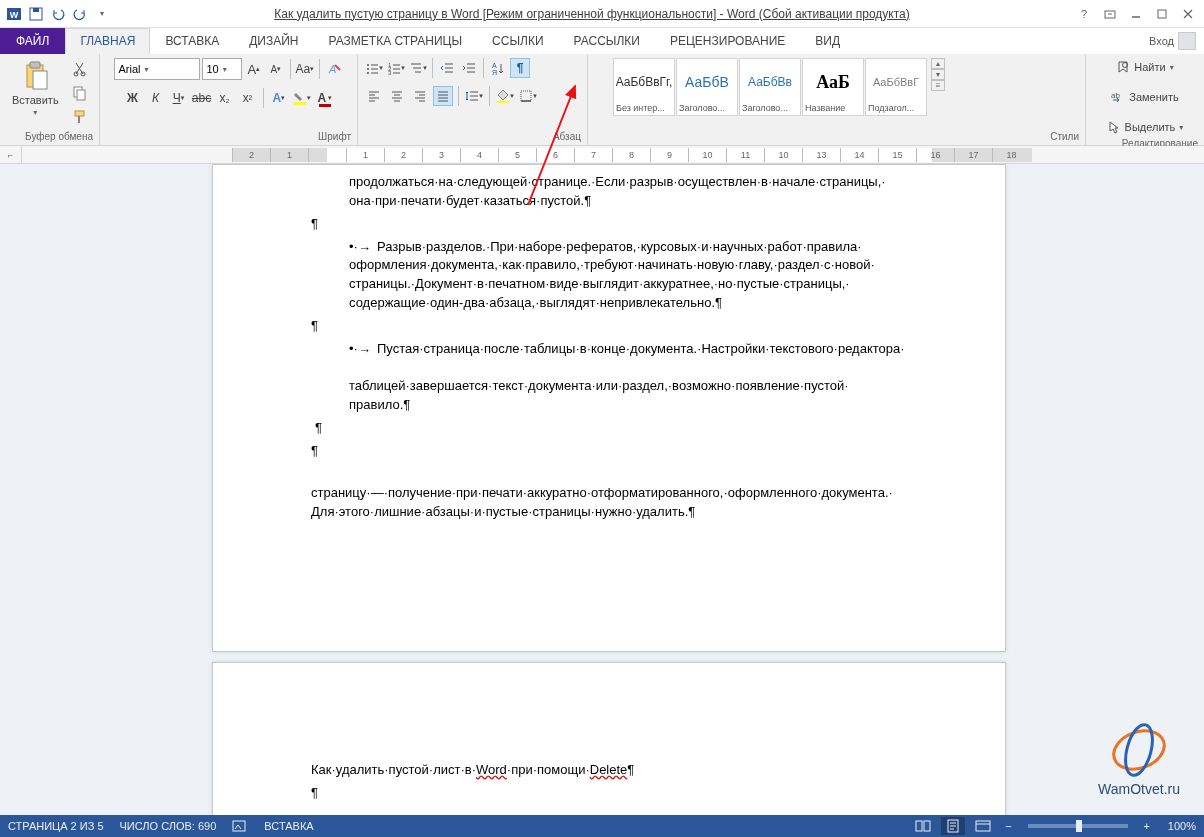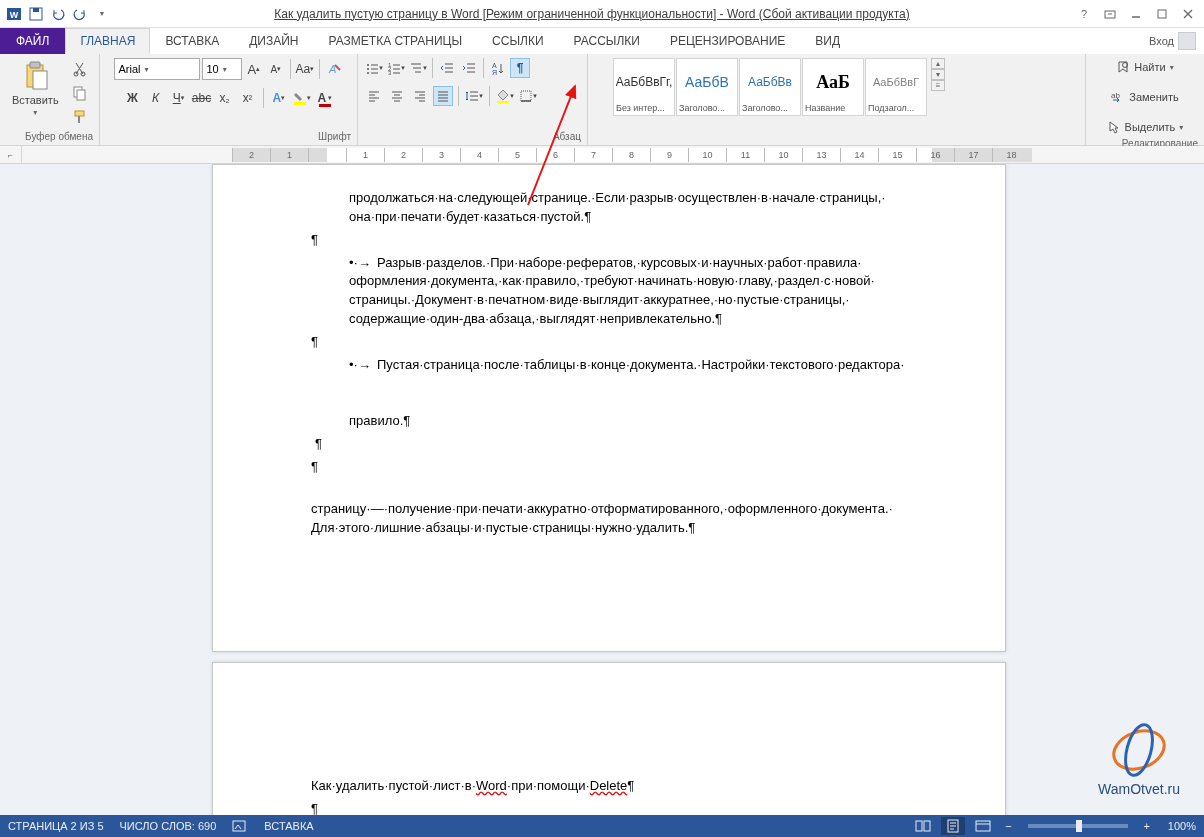--- a/index.html
+++ b/index.html
@@ -47,21 +47,21 @@
 .ruler-h { height:18px; background:#f5f5f5; border-bottom:1px solid #d4d4d4; position:relative; display:flex; }
 .ruler-corner { width:22px; border-right:1px solid #d4d4d4; background:#f5f5f5; display:flex; align-items:center; justify-content:center; font-size:9px; color:#666; }
 .ruler-track { flex:1; position:relative; overflow:hidden; }
 .ruler-strip { position:absolute; left:210px; top:2px; height:14px; width:800px; background:linear-gradient(to right,#dcdcdc 0 95px,#fff 95px 700px,#dcdcdc 700px 800px); display:flex; font-size:9px; color:#666; }
 .ruler-strip span { width:38px; text-align:center; border-left:1px solid #bbb; line-height:14px; }
 .doc-area { position:absolute; top:164px; left:0; right:0; bottom:22px; background:#eef2f7; overflow:hidden; }
 .ruler-v { position:absolute; left:4px; top:164px; width:16px; bottom:22px; background:#f5f5f5; border-right:1px solid #d4d4d4; }
 .page { position:absolute; background:#fff; border:1px solid #c8c8c8; box-shadow:0 0 4px rgba(0,0,0,0.12); }
 .page1 { left:212px; top:0; width:794px; height:488px; }
 .page2 { left:212px; top:498px; width:794px; height:200px; }
-.content { position:absolute; left:98px; right:60px; top:8px; font-family:Arial,sans-serif; font-size:13px; color:#000; line-height:1.45;margin-top:16px; }
+.content { position:absolute; left:98px; right:60px; top:8px; font-family:Arial,sans-serif; font-size:13px; color:#000; line-height:1.45; }
 .para { margin-bottom:4px; }
 .para.ind { padding-left:38px; }
 .pil { font-family:Arial; }
 .bullet { display:inline-block; width:28px; }
 .statusbar { position:absolute; left:0; right:0; bottom:0; height:22px; background:#2b579a; color:#e8edf5; display:flex; align-items:center; font-size:11px; padding:0 8px; }
 .statusbar .sitem { margin-right:16px; cursor:pointer; }
 .status-right { margin-left:auto; display:flex; align-items:center; gap:6px; }
 .viewbtn { width:24px; height:18px; display:flex; align-items:center; justify-content:center; cursor:pointer; }
 .zoom-slider { width:100px; height:4px; background:#6a8bbd; position:relative; margin:0 6px; }
 .zoom-slider .thumb { position:absolute; left:48px; top:-4px; width:6px; height:12px; background:#e8edf5; }
@@ -374,20 +374,21 @@
             <div class="preview">АаБбВвГ</div>
             <div class="slbl">Подзагол...</div>
           </div>
       </div>
       <div class="gallery-scroll">
         <div>▴</div>
         <div>▾</div>
         <div>≡</div>
       </div>
     </div>
+    <div class="group-label">Стили</div>
   </div>
 
   <div class="group" style="width:118px;border-right:none">
     <div class="group-body" style="flex-direction:column;align-items:center;gap:12px">
       <div class="edit-item">
           <svg width="14" height="14">
             <path d="M3 2 L3 12 L7 9 L11 12 L11 2 Z" fill="none" stroke="#555"></path>
             <circle cx="9" cy="5" r="2.5" fill="none" stroke="#555"></circle>
           </svg>
           <span>Найти</span>
@@ -443,21 +444,21 @@
 
 <div class="ruler-v"></div>
 
 <div class="doc-area">
   <div class="page page1">
     <div class="content">
       <div class="para ind"><span>продолжаться·на·следующей·странице.·Если·разрыв·осуществлен·в·начале·страницы,·</span><br><span>она·при·печати·будет·казаться·пустой.¶</span></div>
       <div class="para pil">¶</div>
       <div class="para ind"><span class="bullet">•·→</span><span>Разрыв·разделов.·При·наборе·рефератов,·курсовых·и·научных·работ·правила·</span><br><span>оформления·документа,·как·правило,·требуют·начинать·новую·главу,·раздел·с·новой·</span><br><span>страницы.·Документ·в·печатном·виде·выглядит·аккуратнее,·но·пустые·страницы,·</span><br><span>содержащие·один-два·абзаца,·выглядят·непривлекательно.¶</span></div>
       <div class="para pil">¶</div>
-      <div class="para ind"><span class="bullet">•·→</span><span>Пустая·страница·после·таблицы·в·конце·документа.·Настройки·текстового·редактора·</span><br><br><br><span>правило.¶</span></div>
+      <div class="para ind"><span class="bullet">•·→</span><span>Пустая·страница·после·таблицы·в·конце·документа.·Настройки·текстового·редактора·</span><br><br><span>таблицей·завершается·текст·документа·или·раздел,·возможно·появление·пустой·</span><br><span>правило.¶</span></div>
       <div class="para pil" style="padding-left:4px">¶</div>
       <div class="para pil">¶</div>
       <div class="para"><br><span>страницу·—·получение·при·печати·аккуратно·отформатированного,·оформленного·документа.·</span><br><span>Для·этого·лишние·абзацы·и·пустые·страницы·нужно·удалить.¶</span></div>
     </div>
   </div>
   <div class="page page2">
     <div class="content" style="top:98px">
       <div class="para"><span>Как·удалить·пустой·лист·в·</span><span class="u">Word</span><span>·при·помощи·</span><span class="u">Delete</span><span>¶</span></div>
       <div class="para pil">¶</div>
     </div>

